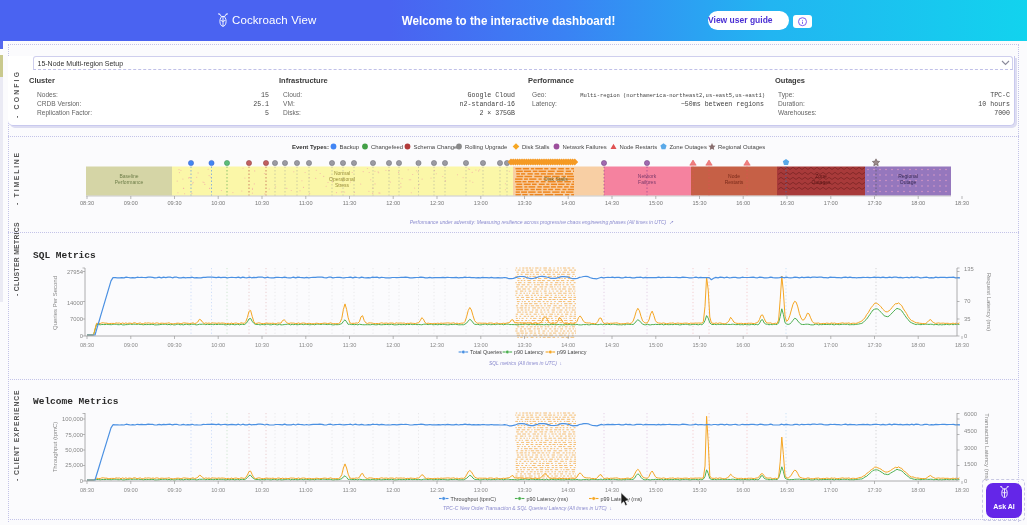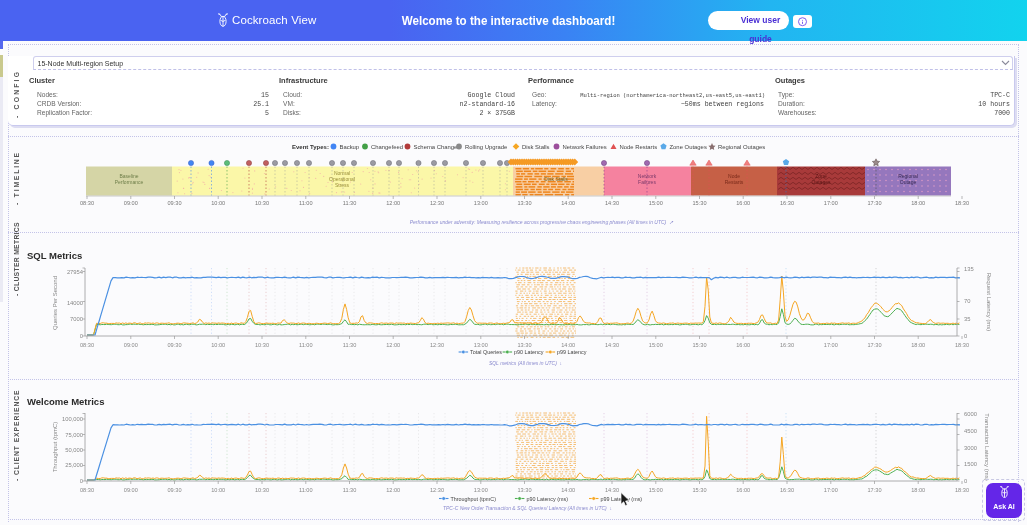--- a/index.html
+++ b/index.html
@@ -1,32 +1,32 @@
 <!DOCTYPE html>
 <html><head><meta charset="utf-8"><style>
 * { margin:0; padding:0; box-sizing:border-box; }
 html,body { width:1027px; height:525px; overflow:hidden; background:#fbfbfd; font-family:"Liberation Sans",sans-serif; }
 .hdr { position:absolute; left:0; top:0; width:1027px; height:41px;
   background:linear-gradient(90deg,#4a63f1 0%,#4a63f1 38%,#3a82f4 55%,#22b5f1 75%,#12d3ee 100%); }
 .logo { position:absolute; left:232px; top:13.5px; color:#fff; font-size:11.5px; letter-spacing:0.1px; }
 .htitle { position:absolute; left:-5px; top:13.5px; width:1027px; text-align:center; color:#fff; font-size:12.5px; font-weight:bold; transform:scaleX(0.93); }
 .guide { position:absolute; left:708px; top:11px; width:81px; height:19px; background:#fff; border-radius:10px;
-  color:#4a2fd4; font-size:8.5px; font-weight:bold; text-align:center; line-height:19px;padding-left:24px; }
+  color:#4a2fd4; font-size:8.5px; font-weight:bold; line-height:19px; }
 .ibtn { position:absolute; left:793px; top:14.5px; width:19px; height:13.5px; background:#fff; border-radius:3px; }
 .strip { position:absolute; left:0; top:41px; width:3px; }
 .outer { position:absolute; left:8px; top:44px; width:1011px; height:478px; border:1px dotted #c3c3e8; border-bottom:none; }
 .card { position:absolute; left:8px; top:55.5px; width:1007px; height:70px; background:#fff; border:1px solid #c9c9ee; border-top:none; border-left:none; border-radius:0 0 5px 5px; box-shadow:2px 2px 0 rgba(185,185,228,0.45); }
 .rail { position:absolute; transform:rotate(-90deg); transform-origin:left top; font-size:6.8px; font-weight:bold; color:#555; letter-spacing:0.8px; white-space:nowrap; }
 .sep { position:absolute; left:8px; width:1011px; border-top:1px dotted #c3c3e8; }
 .sel { position:absolute; left:33px; top:55.5px; width:980px; height:14px; border:1px solid #cfcfee; border-bottom:1px dashed #c0c0e8; border-radius:3px 3px 0 0; font-size:7px; color:#333; line-height:13px; padding-left:3.5px; background:#fff; }
 .colh { position:absolute; font-size:7.5px; font-weight:bold; color:#3a3a3a; top:76px; }
 .kv { position:absolute; font-size:6.6px; color:#666; display:flex; justify-content:space-between; align-items:baseline; }
 .kv b { font-family:"Liberation Mono",monospace; font-weight:normal; color:#444; white-space:nowrap; }
 .cap { position:absolute; width:1027px; text-align:center; font-size:5px; font-style:italic; color:#8a8ace; }
-.ctitle { position:absolute; left:27px; font-size:9.5px; font-weight:bold; color:#2a2a2a; }
+.ctitle { position:absolute; left:33px; font-size:9.5px; font-weight:bold; color:#2a2a2a;font-family:Liberation Mono, monospace; }
 .askai { position:absolute; left:986px; top:483px; width:36px; height:35px; background:#6426e8; border-radius:7px; text-align:center; }
 .askai div { color:#fff; font-size:7px; font-weight:bold; margin-top:1px; }
 svg { position:absolute; left:0; top:0; }
 </style></head>
 <body>
 <div class="hdr"></div>
 <svg width="12" height="15" style="left:217px;top:12px" viewBox="0 0 12 15">
  <g stroke="#fff" stroke-width="0.9" fill="none">
   <ellipse cx="6" cy="9.3" rx="3.1" ry="5"></ellipse>
   <path d="M6,4.3 L6,14.3 M3.6,8.3 Q6,10.6 8.4,8.3 M4.7,5 Q3.4,2.6 2.2,2 M1,1.8 L3.4,2.4 M7.3,5 Q8.6,2.6 9.8,2 M11,1.8 L8.6,2.4"></path>

